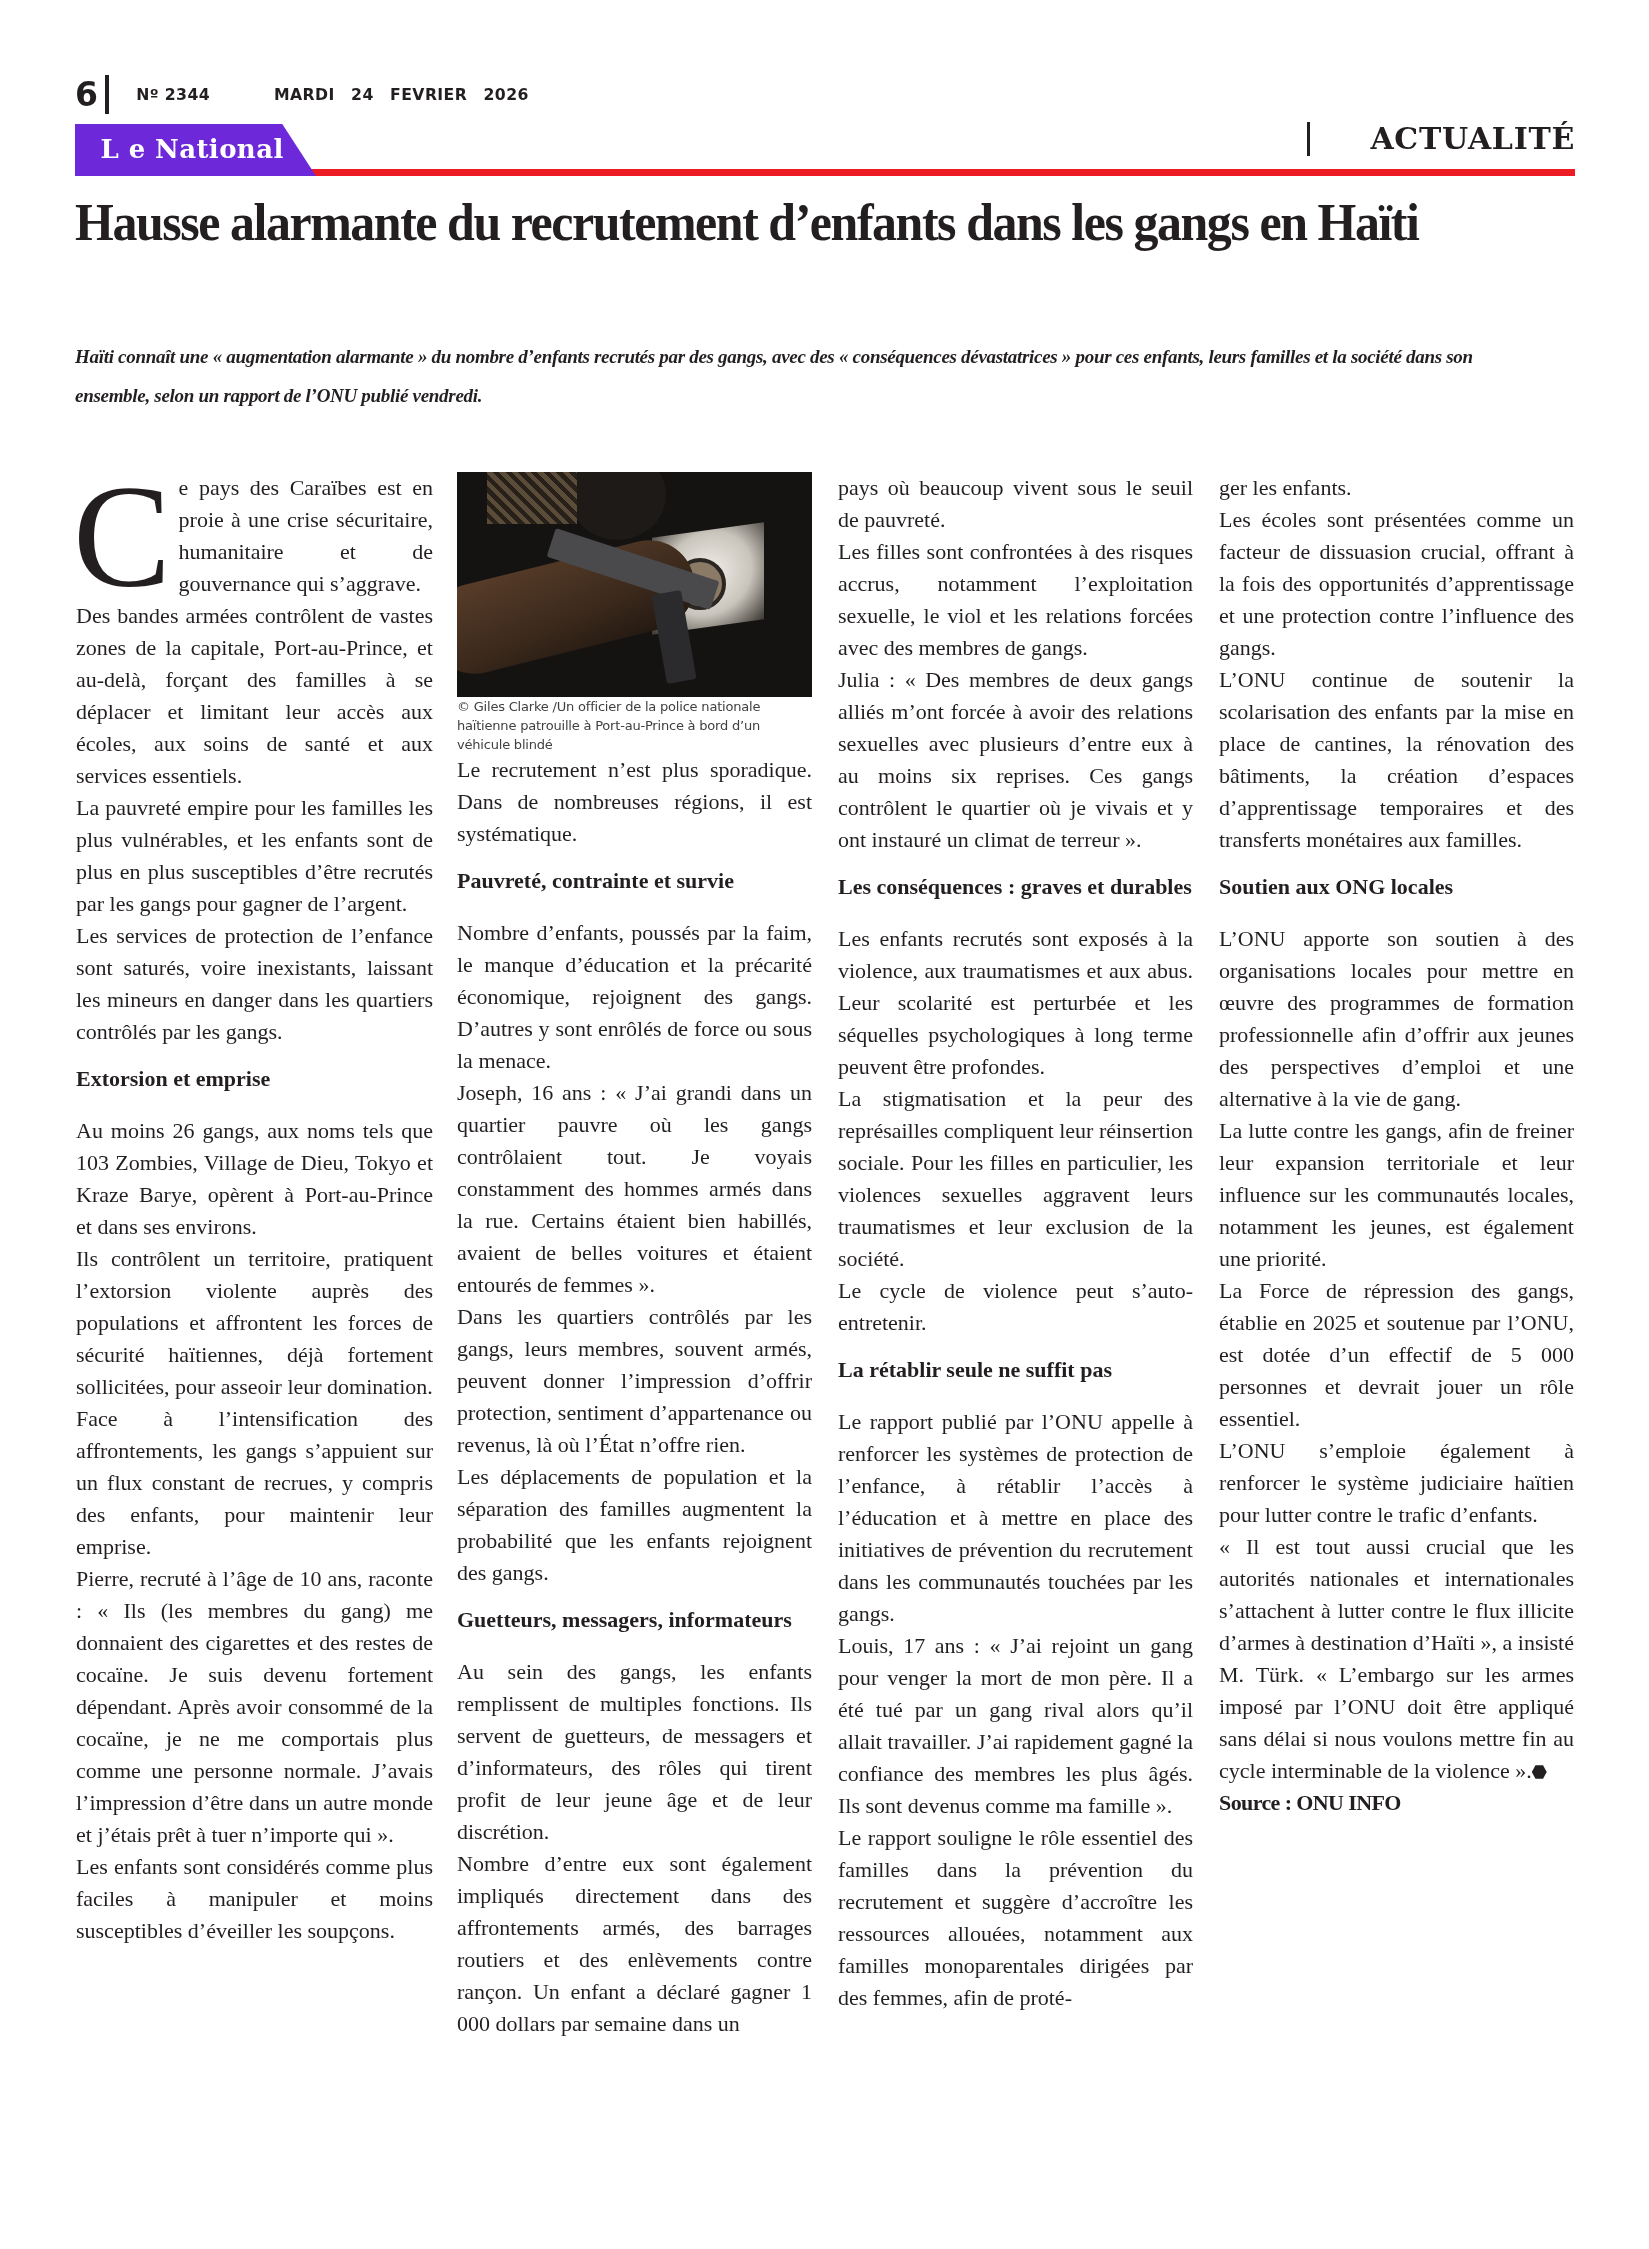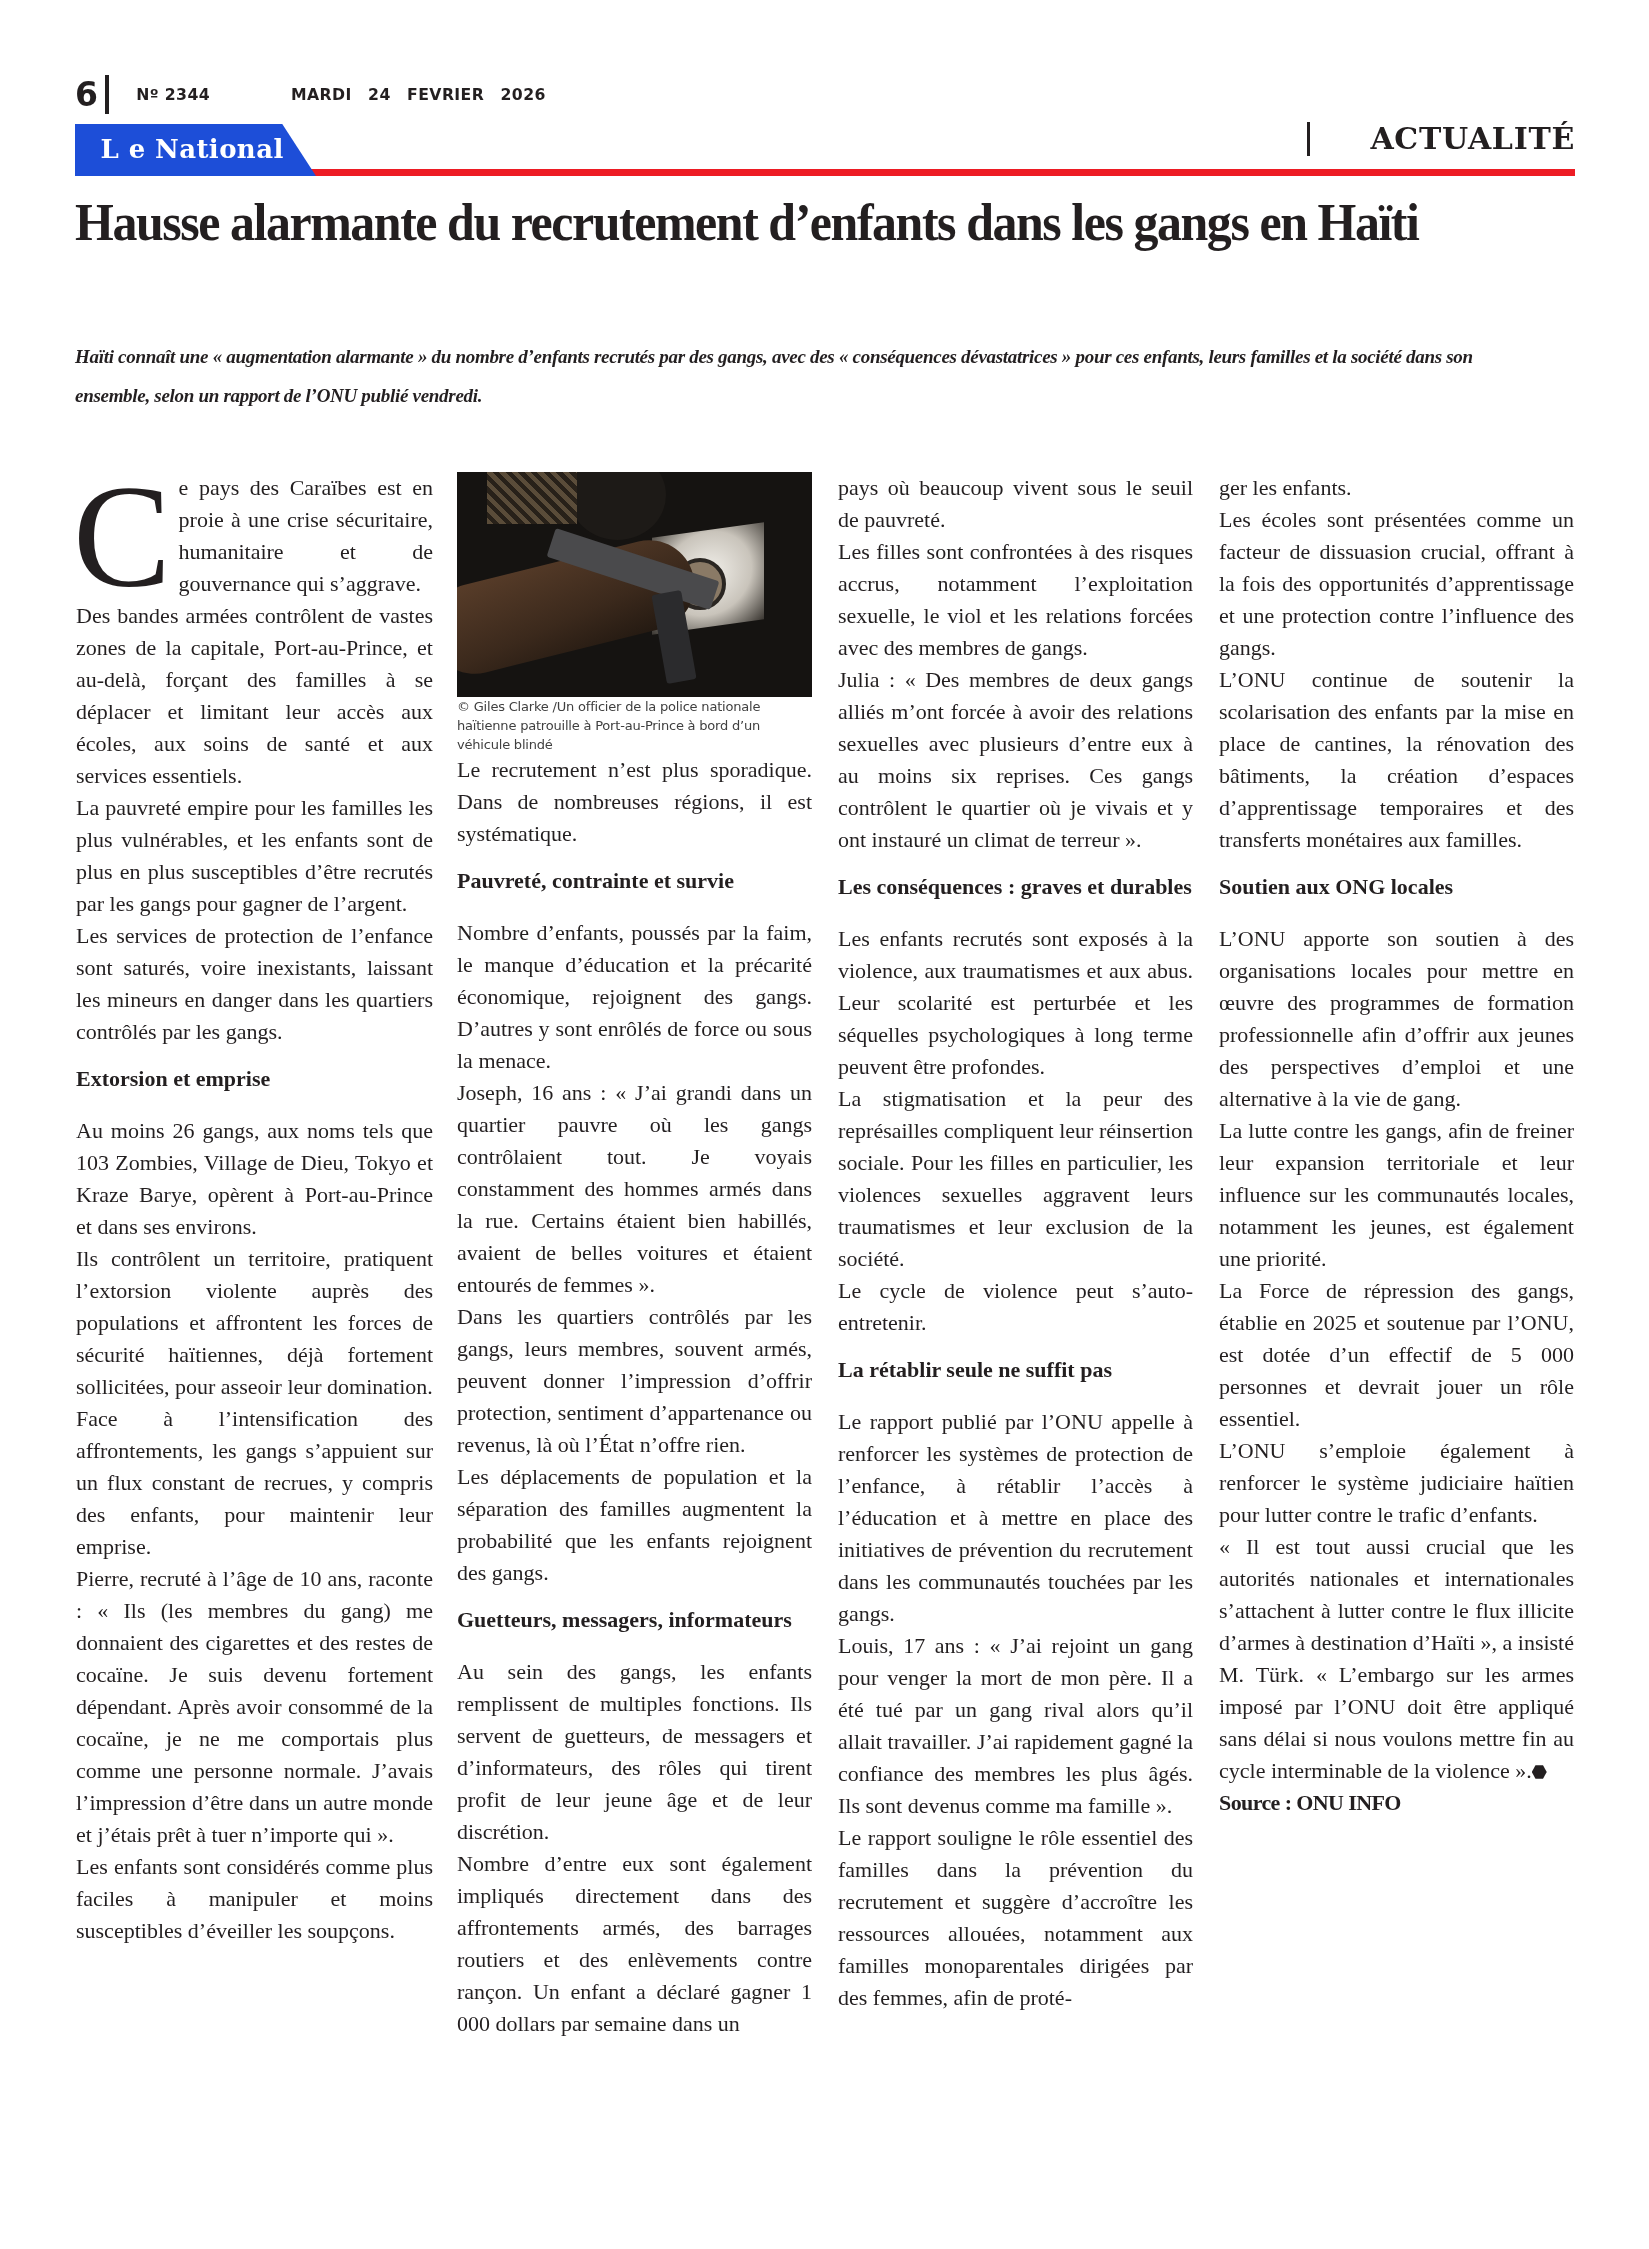--- a/index.html
+++ b/index.html
@@ -5,25 +5,25 @@
   * { box-sizing: border-box; margin: 0; padding: 0; }
   html, body { width: 1650px; height: 2250px; background: #ffffff; overflow: hidden; }
   body { position: relative; color: #231f20; font-family: "Liberation Serif", "DejaVu Serif", serif; }
 
   
   .folio { position: absolute; left: 75px; top: 75px; height: 39px; display: flex; align-items: center;
            font-family: "DejaVu Sans", "Liberation Sans", sans-serif; font-weight: bold; }
   .folio .page-num { font-size: 33px; line-height: 1; }
   .folio .bar { width: 3.7px; height: 39px; background: #231f20; margin: 0 0 0 7.5px; }
   .folio .issue { font-size: 15.7px; margin-left: 27px; letter-spacing: 0.4px; }
-  .folio .date { font-size: 15.7px; margin-left: 81px; word-spacing: 10.5px; letter-spacing: 0.4px; }
+  .folio .date { font-size: 15.7px; margin-left: 64px; word-spacing: 10.5px; letter-spacing: 0.4px; }
 
   .banner-wrap { position: absolute; left: 75px; top: 124px; width: 1500px; height: 52px; }
   .banner-line { position: absolute; left: 0; right: 0; bottom: 0; height: 7.5px; background: #ed1c24; }
-  .banner-tab { position: absolute; left: 0; top: 0; height: 52px; width: 241px; background: #1d4ed8;
+  .banner-tab { position: absolute; left: 0; top: 0; height: 52px; width: 241px; background: #6d28d9;
                 clip-path: polygon(0 0, 86% 0, 100% 100%, 0 100%); }
   .banner-tab span { position: absolute; left: 25.5px; top: 9.7px; color: #ffffff; font-weight: bold; font-size: 26px;
                      font-family: "DejaVu Serif", "Liberation Serif", serif; letter-spacing: 0.4px; }
 
   .section { position: absolute; right: 75px; top: 120px; height: 37px; display: flex; align-items: center; }
   .section .sep { width: 3px; height: 34px; background: #231f20; margin-right: 60px; }
   .section .label { font-family: "DejaVu Serif", "Liberation Serif", serif; font-weight: bold; font-size: 30px; letter-spacing: 0.7px; }
 
   
   .headline { position: absolute; left: 75px; top: 191px; width: 1500px;

